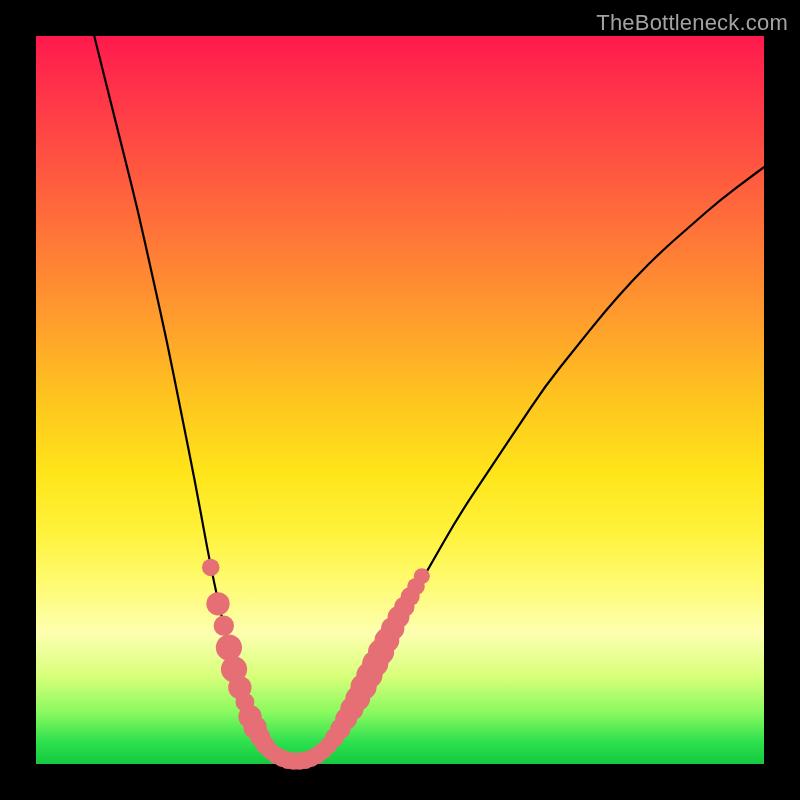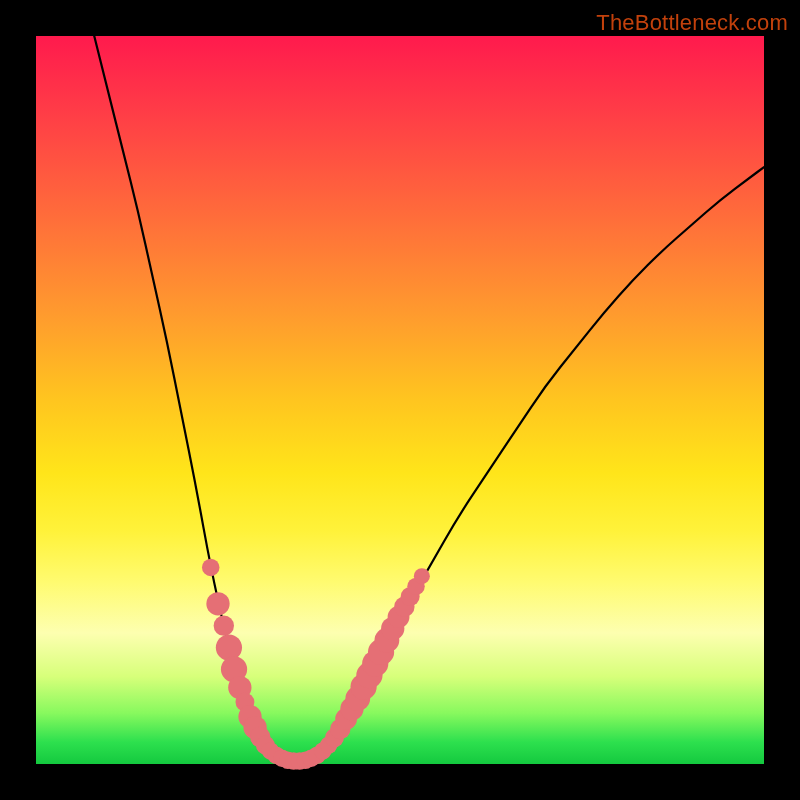--- a/index.html
+++ b/index.html
@@ -38,21 +38,21 @@
       #d7ff7a 88%,
       #88f95e 93%,
       #2de04e 97%,
       #14c93f 100%
     );
   }
   .watermark {
     position: absolute;
     top: 10px;
     right: 12px;
-    color: #c2410c;
+    color: #a3a3a3;
     font-size: 22px;
     font-weight: 500;
     letter-spacing: 0.2px;
     user-select: none;
   }
   svg.curve {
     position: absolute;
     left: 0;
     top: 0;
     width: 728px;

